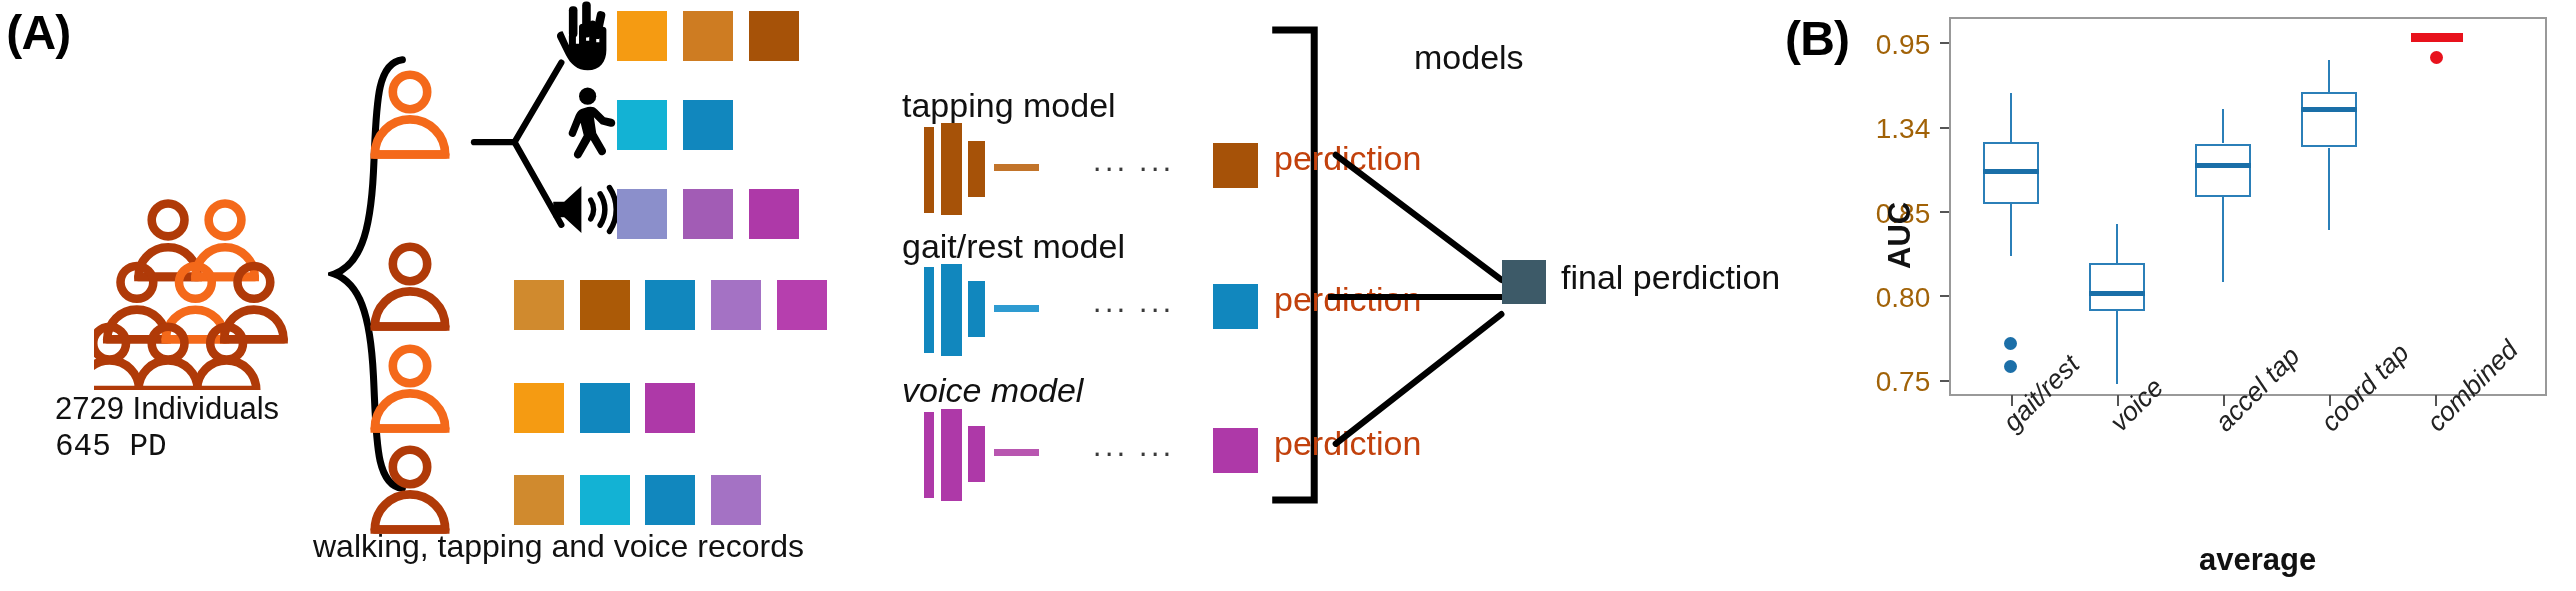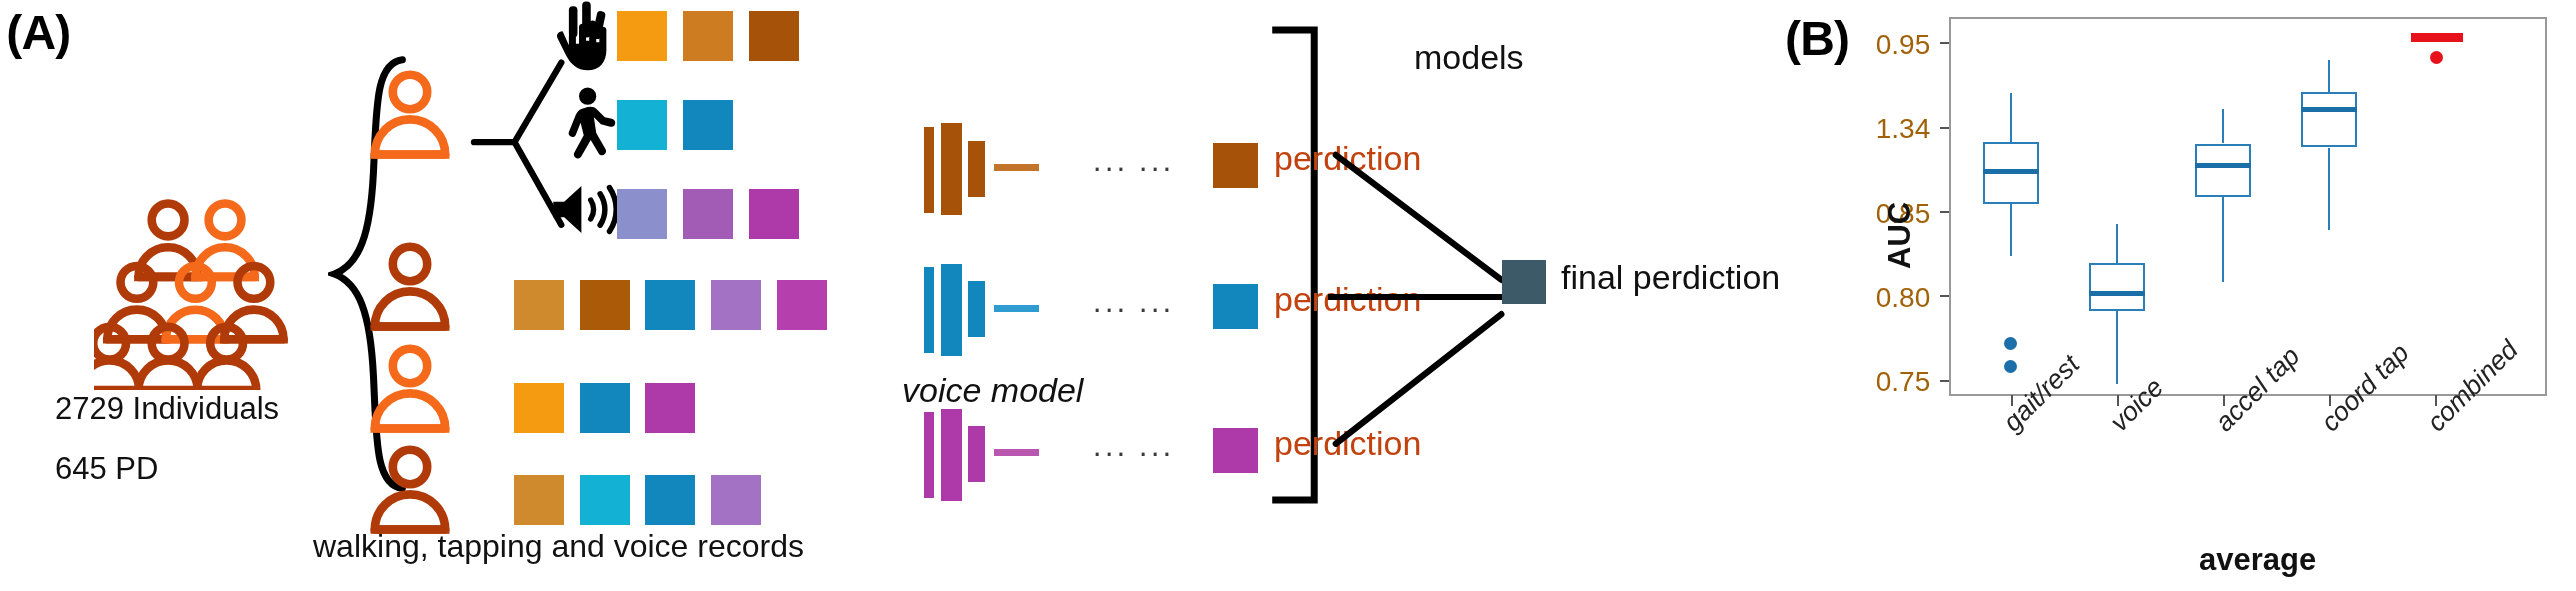--- a/index.html
+++ b/index.html
@@ -9,21 +9,21 @@
   .panel-tag{position:absolute;font-weight:bold;font-size:48px;letter-spacing:-0.8px;color:#000;}
   #tagA{left:6.3px;top:4.7px;}
   #tagB{left:1785px;top:11px;}
 
   
   .crowd{position:absolute;left:94px;top:195px;width:234px;height:195px;}
   .crowd svg{width:100%;height:100%;}
 
   .cap{position:absolute;text-align:left;font-size:31px;color:#111;white-space:nowrap;}
   #capInd{left:55px;top:391px;width:313px;}
-  #capPD{left:55px;top:451px;width:313px;}
+  #capPD{left:55px;top:429px;width:313px;font-family:Liberation Mono, monospace;}
   #capRec{left:313px;top:528px;width:563px;font-size:32px;}
 
   .brace{position:absolute;}
   #braceMain{left:328px;top:55px;width:94px;height:438px;}
   #braceRight{left:1266px;top:23.4px;width:70px;height:484px;}
 
   .person{position:absolute;width:86px;height:94px;}
   .person svg{width:100%;height:100%;}
   #p0{left:367px;top:70px;}
   #p1{left:367px;top:242px;}
@@ -230,30 +230,32 @@
     <div class="sq" style="left:514px;top:383px;background:#F59B12"></div>
     <div class="sq" style="left:580px;top:383px;background:#1187BE"></div>
     <div class="sq" style="left:645px;top:383px;background:#AE39A8"></div>
 
     <div class="sq" style="left:514px;top:475px;background:#D08A2E"></div>
     <div class="sq" style="left:580px;top:475px;background:#13B2D4"></div>
     <div class="sq" style="left:645px;top:475px;background:#1187BE"></div>
     <div class="sq" style="left:711px;top:475px;background:#A472C4"></div>
   </div>
 
+  <div class="mtitle" id="t-tap">tapping model</div>
   <div class="mbars">
     <div class="bar" style="left:924px;top:127px;width:10.2px;height:86px;background:#A65208"></div>
     <div class="bar" style="left:941px;top:123px;width:21px;height:92px;background:#A65208"></div>
     <div class="bar" style="left:968px;top:141px;width:17px;height:56px;background:#A65208"></div>
     <div class="bar" style="left:994px;top:164px;width:45px;height:7px;background:#C2742A"></div>
   </div>
   <div class="dots" style="left:1092px;top:150px;">···  ···</div>
   <div class="predsq" style="left:1213px;top:143px;background:#A65208"></div>
   <div class="predlbl" style="left:1274px;top:139px;">perdiction</div>
 
+  <div class="mtitle" id="t-gait">gait/rest model</div>
   <div class="mbars">
     <div class="bar" style="left:924px;top:267px;width:10.2px;height:86px;background:#1187BE"></div>
     <div class="bar" style="left:941px;top:264px;width:21px;height:92px;background:#1187BE"></div>
     <div class="bar" style="left:968px;top:281px;width:17px;height:56px;background:#1187BE"></div>
     <div class="bar" style="left:994px;top:305px;width:45px;height:7px;background:#2E9BD1"></div>
   </div>
   <div class="dots" style="left:1092px;top:291px;">···  ···</div>
   <div class="predsq" style="left:1213px;top:284px;background:#1187BE"></div>
   <div class="predlbl" style="left:1274px;top:280px;">perdiction</div>
 

